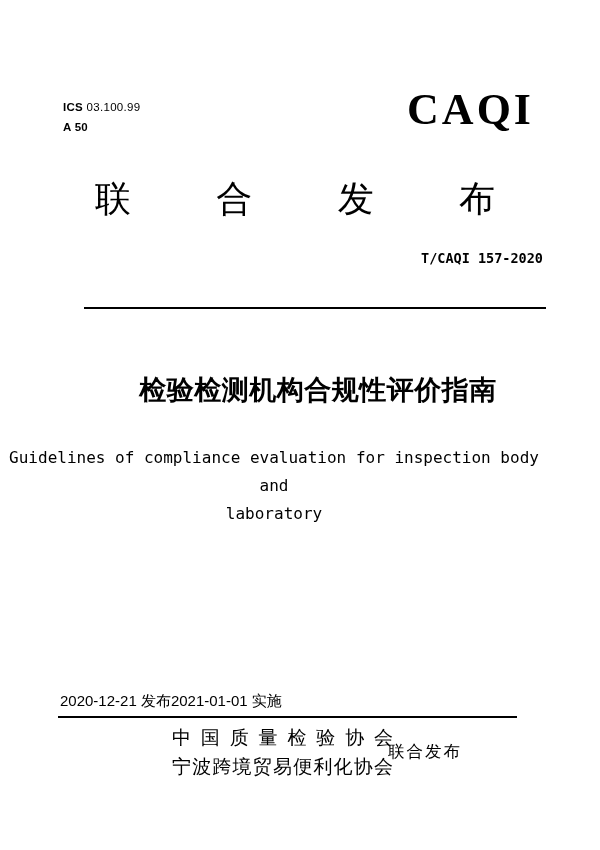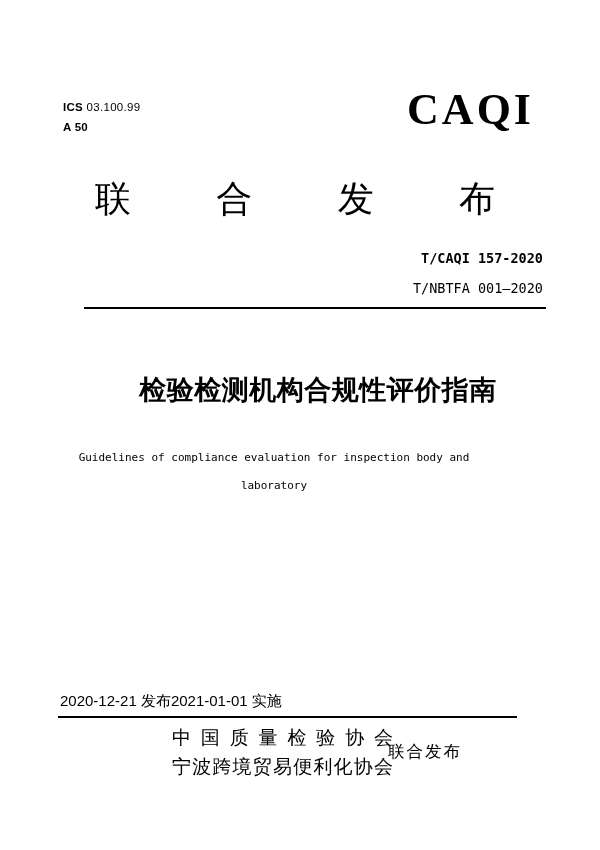--- a/index.html
+++ b/index.html
@@ -65,21 +65,21 @@
     font-weight: bold; font-size: 27px; line-height: 1.3;
     letter-spacing: 0.5px;
     padding-left: 36px;
   }
 
   
   .title-en {
     position: absolute; left: 0; top: 444px; width: 548px;
     text-align: center;
     font-family: "DejaVu Sans Mono", "Liberation Mono", monospace;
-    font-size: 11px; line-height: 28px;
+    font-size: 16px; line-height: 28px;
   }
 
   
   .dates-row {
     position: absolute; left: 60px; top: 691px; width: 463px;
     display: flex; align-items: baseline;
     font-size: 15px; line-height: 20px;
   }
 
   
@@ -110,21 +110,20 @@
     </div>
     <div class="doc-class">A 50</div>
   </div>
 
   <div class="logo">CAQI</div>
 
   <div class="standard-type">联合发布</div>
 
   <div class="standard-numbers">
     <div class="standard-number-primary">T/CAQI 157-2020</div>
-    <div class="standard-number-secondary">T/NBTFA 001—2020</div>
   </div>
 
   <div class="rule rule-top"></div>
 
   <div class="title-zh">检验检测机构合规性评价指南</div>
 
   <div class="title-en">
     <div>Guidelines of compliance evaluation for inspection body and</div>
     <div>laboratory</div>
   </div>

